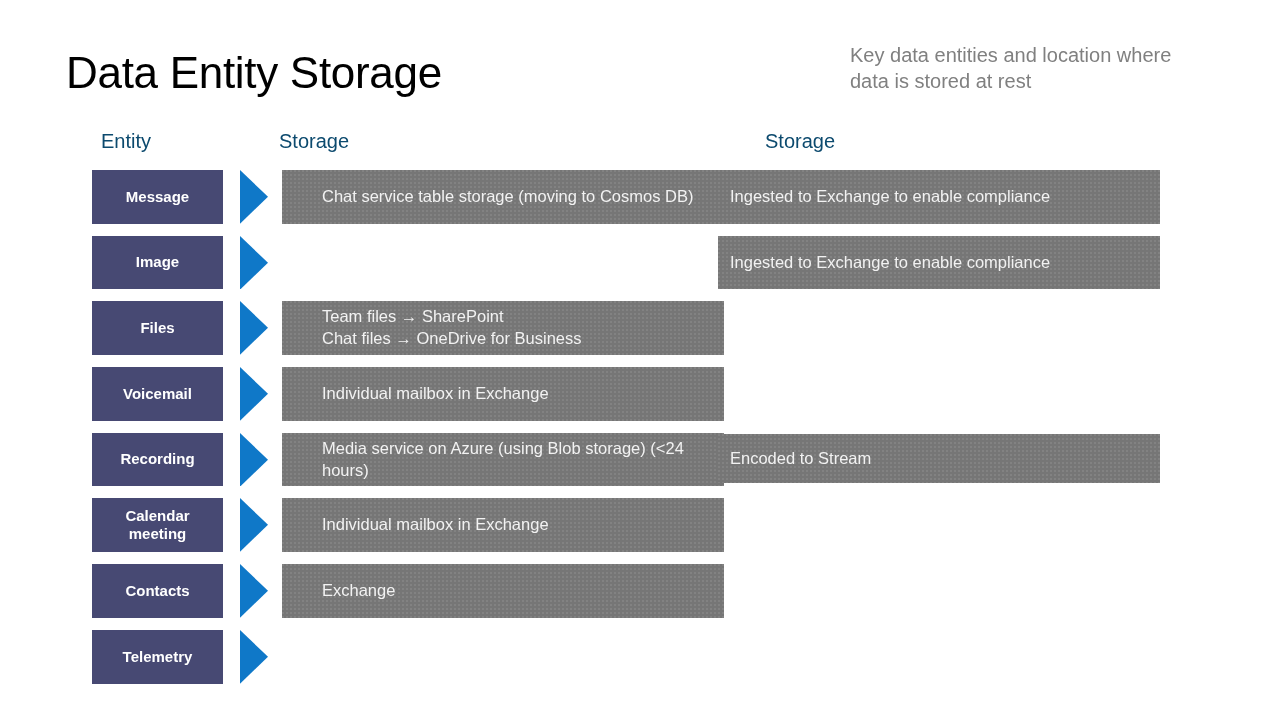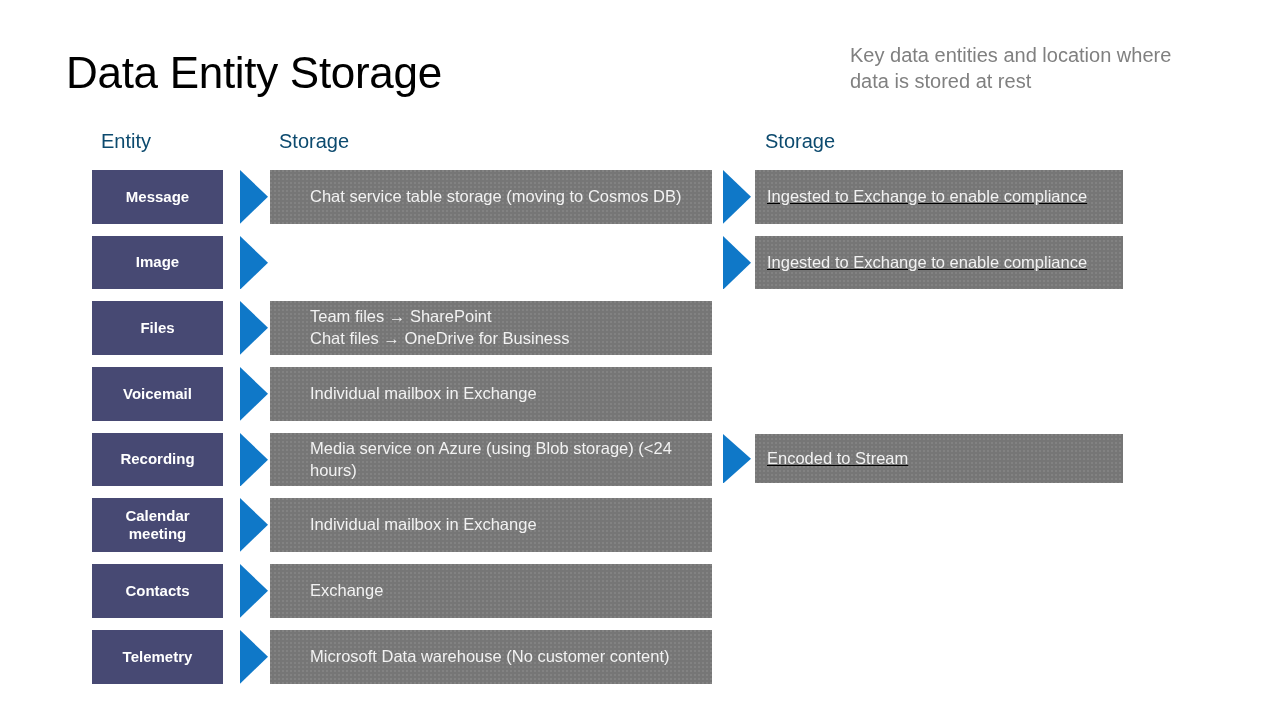--- a/index.html
+++ b/index.html
@@ -108,22 +108,22 @@
     bottom: 11px;
     background-color: #767676;
     background-image:
       radial-gradient(circle at 1px 1px, rgba(255,255,255,0.085) 1px, transparent 1.2px);
     background-size: 4px 4px;
     display: flex;
     align-items: center;
     box-sizing: border-box;
     padding: 0 8px 0 12px;
   }
-  .storage-box.s1 { left: 270px; width: 442px; padding-left: 40px; }
-  .storage-box.s2 { left: 755px; width: 368px; text-decoration: underline; }
+  .storage-box.s1 { left: 282px; width: 442px; padding-left: 40px; }
+  .storage-box.s2 { left: 718px; width: 442px; }
   .storage-text {
     color: #f2f2f2;
     font-size: 16.5px;
     font-weight: 400;
     line-height: 1.32;
   }
 
   
   .row[data-row-index="4"] .storage-box.s2 { top: 2px; bottom: 14px; }
   .row[data-row-index="4"] .arrow-2 { top: 2px; bottom: 14px; }
@@ -272,18 +272,15 @@
     <div class="row" data-row-index="7">
       <div class="row-inner">
         <div class="entity-box">
           <div class="entity-label">Telemetry</div>
         </div>
         <div class="arrow arrow-1">
           <svg viewBox="0 0 28 56" preserveAspectRatio="none">
             <polygon points="0,0 28,28 0,56" fill="#0f78c8"></polygon>
           </svg>
         </div>
-        <div class="storage-box s1">
-          <div class="storage-text">Microsoft Data warehouse (No customer content)</div>
-        </div>
       </div>
     </div>
   </div>
 
 </body></html>

